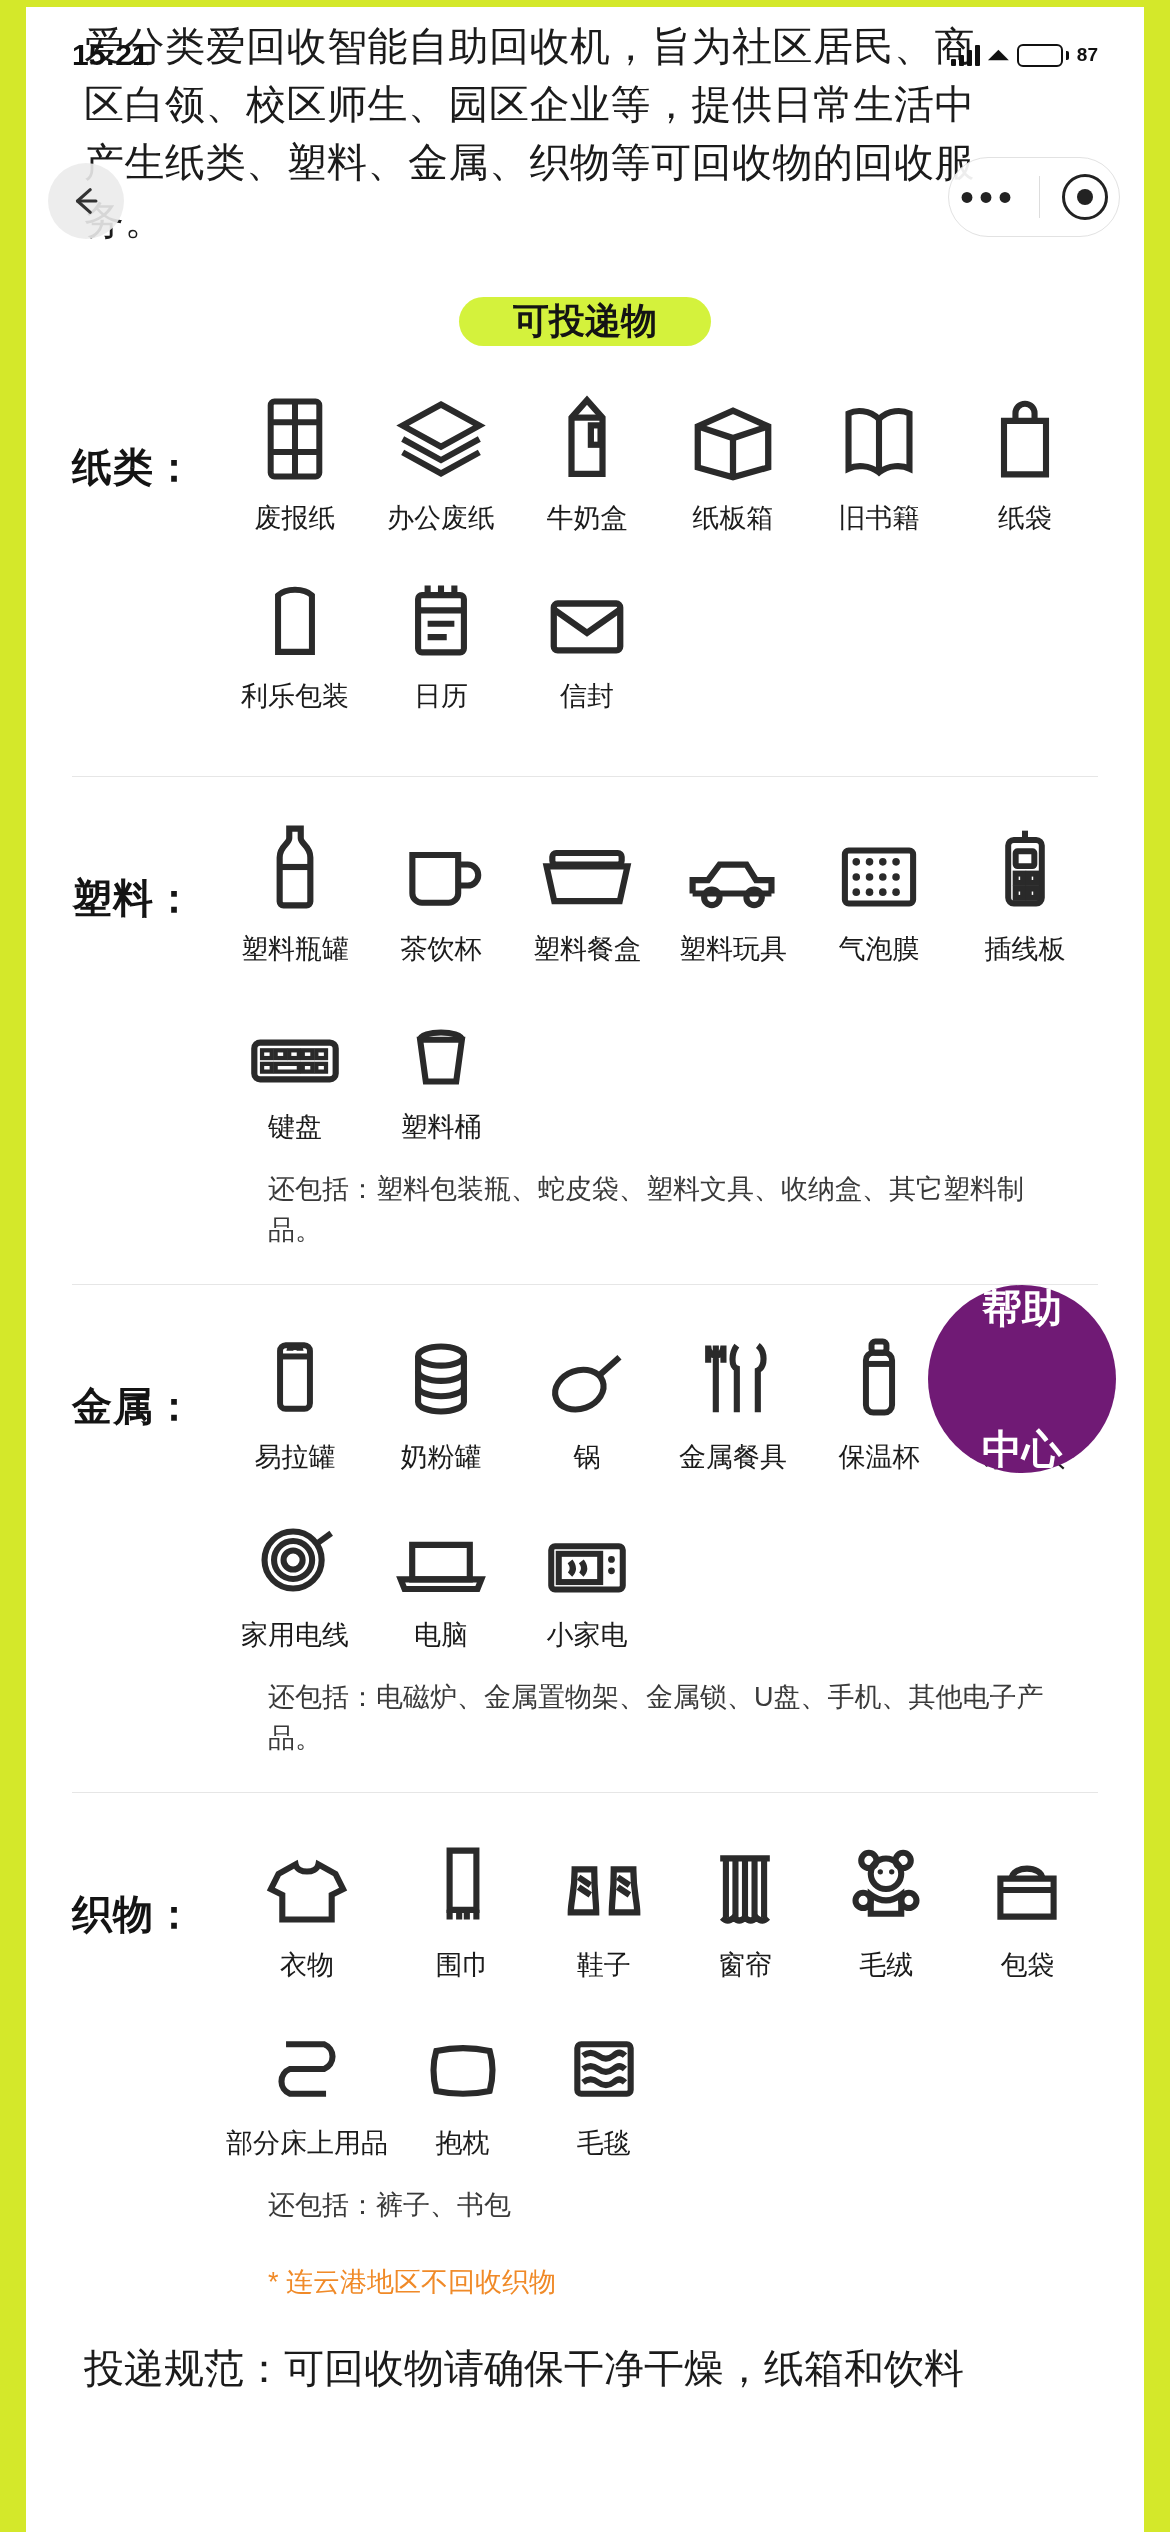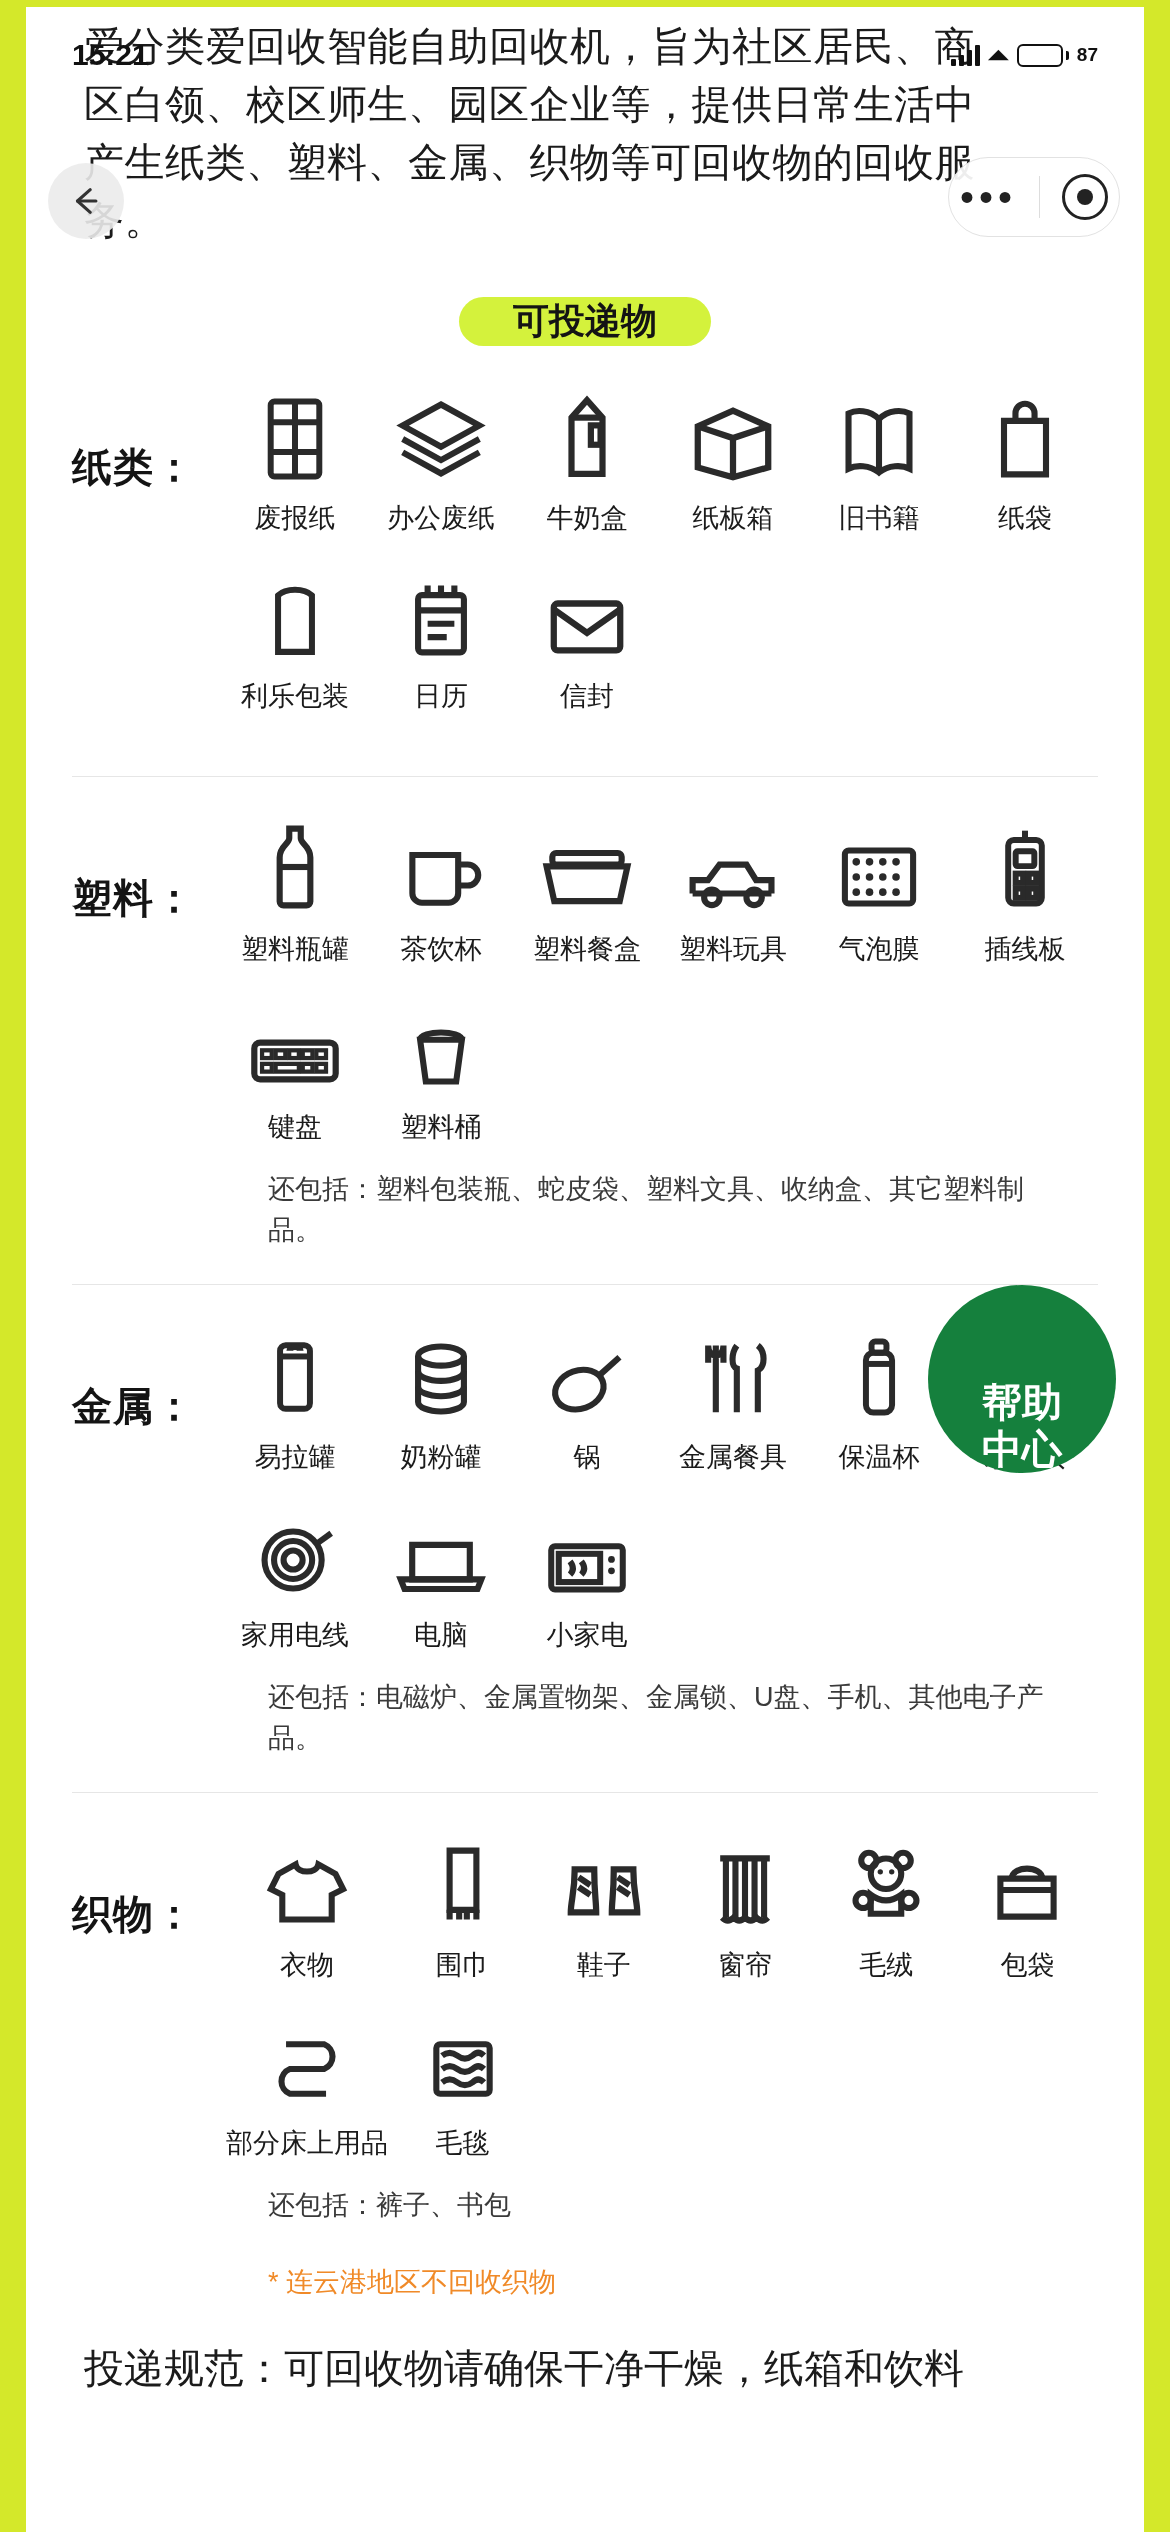--- a/index.html
+++ b/index.html
@@ -126,22 +126,22 @@
   }
   .footer-line {
     padding: 30px 58px 0 58px;
     font-size: 40px; line-height: 1.4; color: #1b1b1b; font-weight: 400;
   }
 
   
   .help {
     position: absolute; right: 28px; top: 1278px;
     width: 188px; height: 188px; border-radius: 50%;
-    background: #15803d; color: #fff;
-    display: flex; flex-direction: column; align-items: center; justify-content: flex-end;
+    background: #701a75; color: #fff;
+    display: flex; flex-direction: column; align-items: center; justify-content: space-between;
     font-size: 40px; font-weight: 700; line-height: 1.18;
     z-index: 30;
   }
 </style>
 </head>
 <body>
 
 <div class="phone">
  <div class="page">
 
@@ -606,20 +606,28 @@
 
           <div class="cell">
             <div class="ico">
               <svg width="80" height="76" viewBox="0 0 42 38">
                     <path d="M10 6 H30 a7 7 0 0 1 0 13 H12 a7 7 0 0 0 0 13 H31"></path>
                   </svg>
             </div>
             <div class="lbl">部分床上用品</div>
           </div>
 
+          <div class="cell">
+            <div class="ico">
+              <svg width="80" height="74" viewBox="0 0 42 38">
+                    <path d="M7 9 q14-3 28 0 q3 10 0 21 q-14 3-28 0 q-3-11 0-21 Z"></path>
+                  </svg>
+            </div>
+            <div class="lbl">抱枕</div>
+          </div>
 
           <div class="cell">
             <div class="ico">
               <svg width="80" height="76" viewBox="0 0 42 38">
                     <rect x="7" y="6" width="28" height="26" rx="2"></rect>
                     <path d="M10 12 q4-3 8 0 q4 3 8 0 q3-3 6 0 M10 19 q4-3 8 0 q4 3 8 0 q3-3 6 0 M10 26 q4-3 8 0 q4 3 8 0 q3-3 6 0"></path>
                   </svg>
             </div>
             <div class="lbl">毛毯</div>
           </div>

